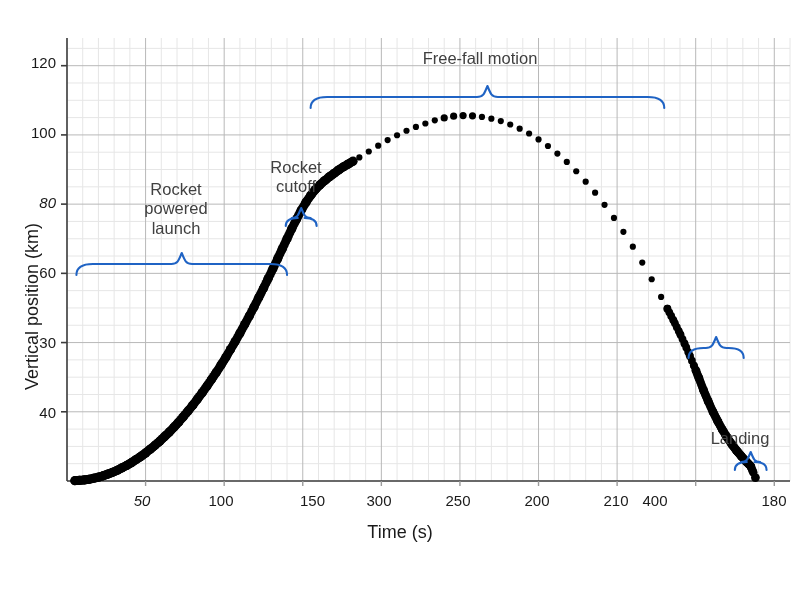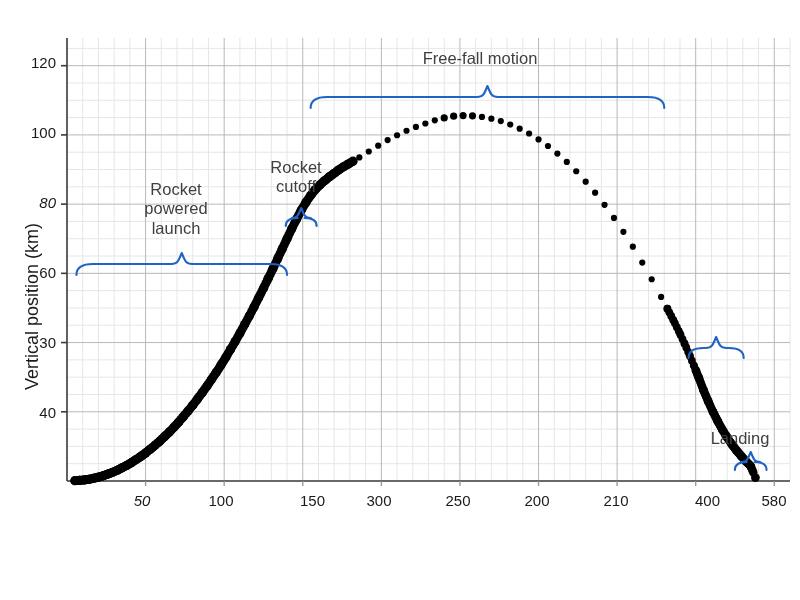--- a/index.html
+++ b/index.html
@@ -569,23 +569,24 @@
   <div class="tick-label ytick" style="left:8px; top:334px; width:48px;">30</div>
   <div class="tick-label ytick" style="left:8px; top:404px; width:48px;">40</div>
 
   <div class="tick-label xtick" style="left:117px; top:492px; width:50px;font-style:italic;">50</div>
   <div class="tick-label xtick" style="left:196px; top:492px; width:50px;">100</div>
   <div class="tick-label xtick" style="left:275px; top:492px; width:50px;text-align:right;">150</div>
   <div class="tick-label xtick" style="left:354px; top:492px; width:50px;">300</div>
   <div class="tick-label xtick" style="left:433px; top:492px; width:50px;">250</div>
   <div class="tick-label xtick" style="left:512px; top:492px; width:50px;">200</div>
   <div class="tick-label xtick" style="left:591px; top:492px; width:50px;">210</div>
-  <div class="tick-label xtick" style="left:670px; top:492px; width:50px;text-align:right;">400</div>
-  <div class="tick-label xtick" style="left:749px; top:492px; width:50px;">580</div>
-
+  <div class="tick-label xtick" style="left:630px; top:492px; width:50px;">400</div>
+  <div class="tick-label xtick" style="left:749px; top:492px; width:50px;">180</div>
+
+  <div class="axis-title" id="xlabel" style="left:0; top:522px; width:800px; text-align:center;">Time (s)</div>
   <div class="axis-title" id="ylabel" style="left:22px; top:390px;">Vertical position (km)</div>
 
   <div class="annot-label" style="left:120px; top:180px; width:112px;">Rocket
 powered
 launch</div>
   <div class="annot-label" style="left:250px; top:158px; width:92px;">Rocket
 cutoff</div>
   <div class="annot-label" style="left:370px; top:49px; width:220px;">Free-fall motion</div>
   <div class="annot-label" style="left:695px; top:429px; width:90px;">Landing</div>
 

